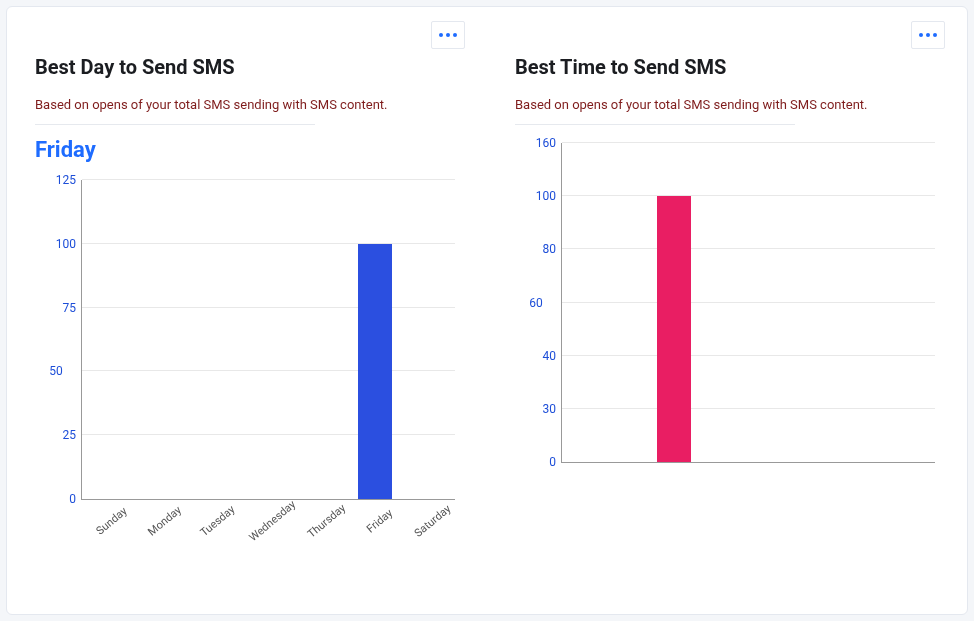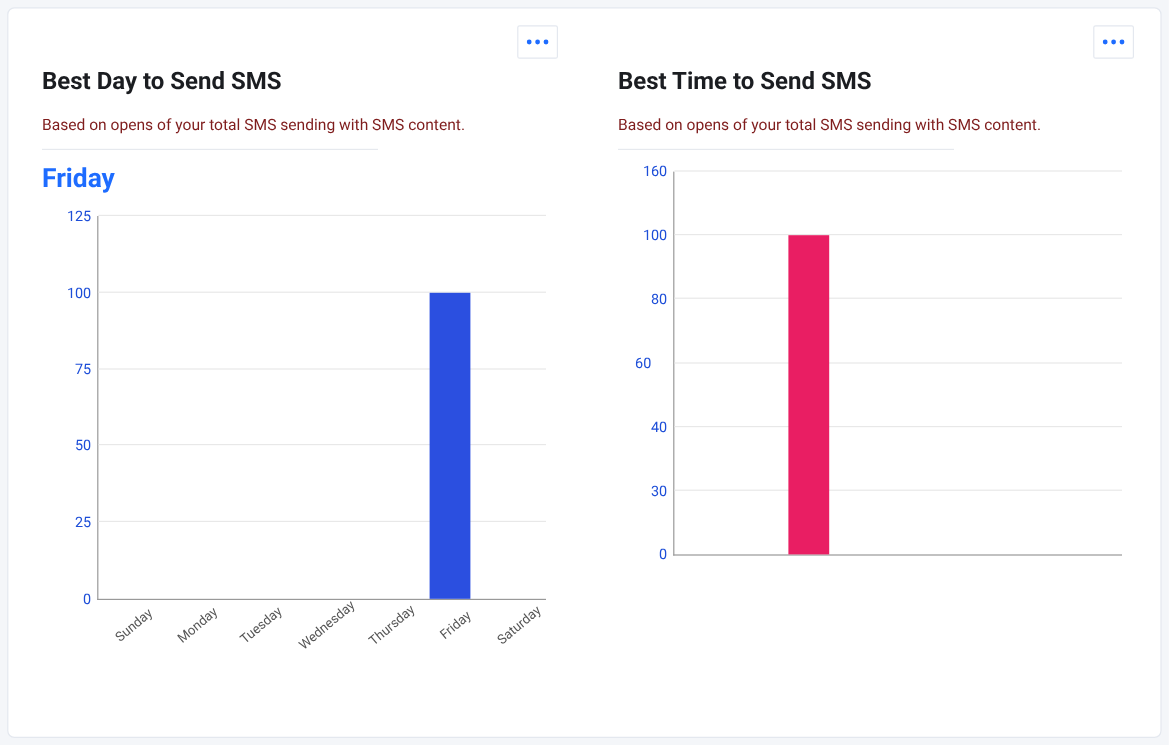--- a/index.html
+++ b/index.html
@@ -140,21 +140,21 @@
     <div class="title">Best Day to Send SMS</div>
     <div class="subtitle">Based on opens of your total SMS sending with SMS content.</div>
     <hr class="divider">
     <div class="highlight h-blue">Friday</div>
     <div class="chart">
         <div class="plot">
           <div class="ylab" style="bottom: 0%; transform: translateY(50%);">0</div>
           <div class="grid-line" style="bottom: 20%;"></div>
           <div class="ylab" style="bottom: 20%; transform: translateY(50%);">25</div>
           <div class="grid-line" style="bottom: 40%;"></div>
-          <div class="ylab" style="bottom: 40%; transform: translateY(50%);">50</div>
+          <div class="ylab" style="bottom: 40%; transform: translateY(50%); text-align: center;">50</div>
           <div class="grid-line" style="bottom: 60%;"></div>
           <div class="ylab" style="bottom: 60%; transform: translateY(50%);">75</div>
           <div class="grid-line" style="bottom: 80%;"></div>
           <div class="ylab" style="bottom: 80%; transform: translateY(50%);">100</div>
           <div class="grid-line" style="bottom: 100%;"></div>
           <div class="ylab" style="bottom: 100%; transform: translateY(50%);">125</div>
           <div class="bars">
             <div class="bar-slot">
               <div class="bar" style="height: 0%; background: rgb(43, 79, 224);"></div>
             </div>

